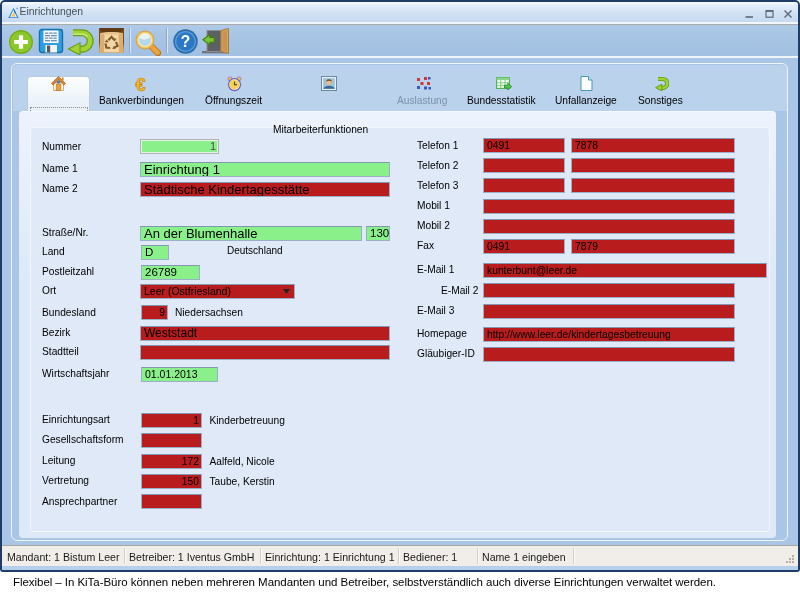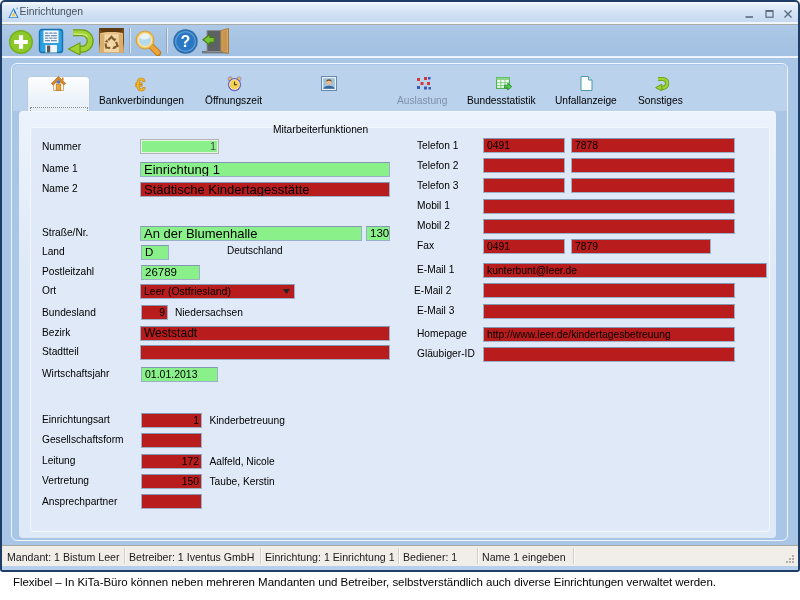--- a/index.html
+++ b/index.html
@@ -256,35 +256,35 @@
 <div class="stat" style="left:209.5px; top:476px;">Taube, Kerstin</div>
 <div class="inp" style="left:141px; top:494px; width:61px;"></div>
 
 <div class="lbl" style="left:417px; top:140px;">Telefon 1</div>
 <div class="lbl" style="left:417px; top:160px;">Telefon 2</div>
 <div class="lbl" style="left:417px; top:180px;">Telefon 3</div>
 <div class="lbl" style="left:417px; top:200px;">Mobil 1</div>
 <div class="lbl" style="left:417px; top:220px;">Mobil 2</div>
 <div class="lbl" style="left:417px; top:240px;">Fax</div>
 <div class="lbl" style="left:417px; top:264px;">E-Mail 1</div>
-<div class="lbl" style="left:414px; top:285px;">E-Mail 2</div>
+<div class="lbl" style="left:441px; top:285px;">E-Mail 2</div>
 <div class="lbl" style="left:417px; top:305px;">E-Mail 3</div>
 <div class="lbl" style="left:417px; top:328px;">Homepage</div>
 <div class="lbl" style="left:417px; top:348px;">Gläubiger-ID</div>
 
 <div class="inp" style="left:483px; top:138px; width:82px;">0491</div>
 <div class="inp" style="left:571px; top:138px; width:164px;">7878</div>
 <div class="inp" style="left:483px; top:158px; width:82px;"></div>
 <div class="inp" style="left:571px; top:158px; width:164px;"></div>
 <div class="inp" style="left:483px; top:178px; width:82px;"></div>
 <div class="inp" style="left:571px; top:178px; width:164px;"></div>
 <div class="inp" style="left:483px; top:199px; width:252px;"></div>
 <div class="inp" style="left:483px; top:219px; width:252px;"></div>
 <div class="inp" style="left:483px; top:239px; width:82px;">0491</div>
-<div class="inp" style="left:571px; top:239px; width:140px;">7879</div>
+<div class="inp" style="left:571px; top:239px; width:164px;">7879</div>
 <div class="inp" style="left:483px; top:262.5px; width:284px;">kunterbunt@leer.de</div>
 <div class="inp" style="left:483px; top:283px; width:252px;"></div>
 <div class="inp" style="left:483px; top:303.5px; width:252px;"></div>
 <div class="inp" style="left:483px; top:326.5px; width:252px;">http://www.leer.de/kindertagesbetreuung</div>
 <div class="inp" style="left:483px; top:346.5px; width:252px;"></div>
 
 <div id="statusbar">
   <div class="stxt" style="left:5px;">Mandant: 1 Bistum Leer</div>
   <div class="ssep" style="left:122px;"></div>
   <div class="stxt" style="left:127px;">Betreiber: 1 Iventus GmbH</div>

